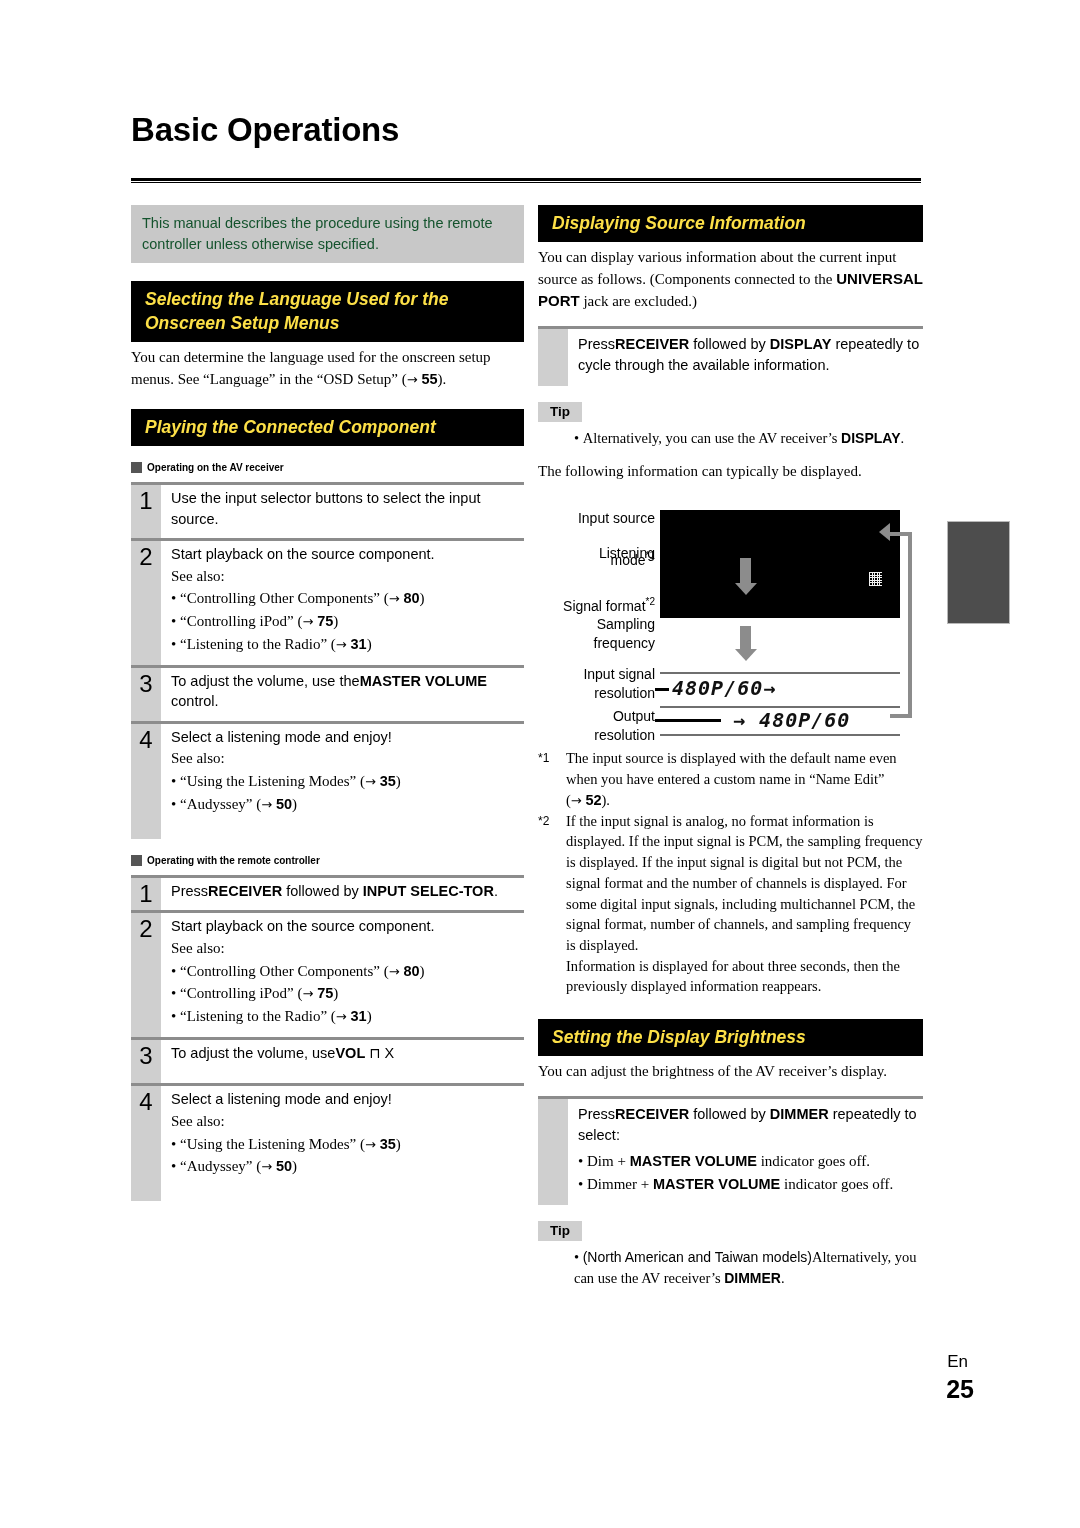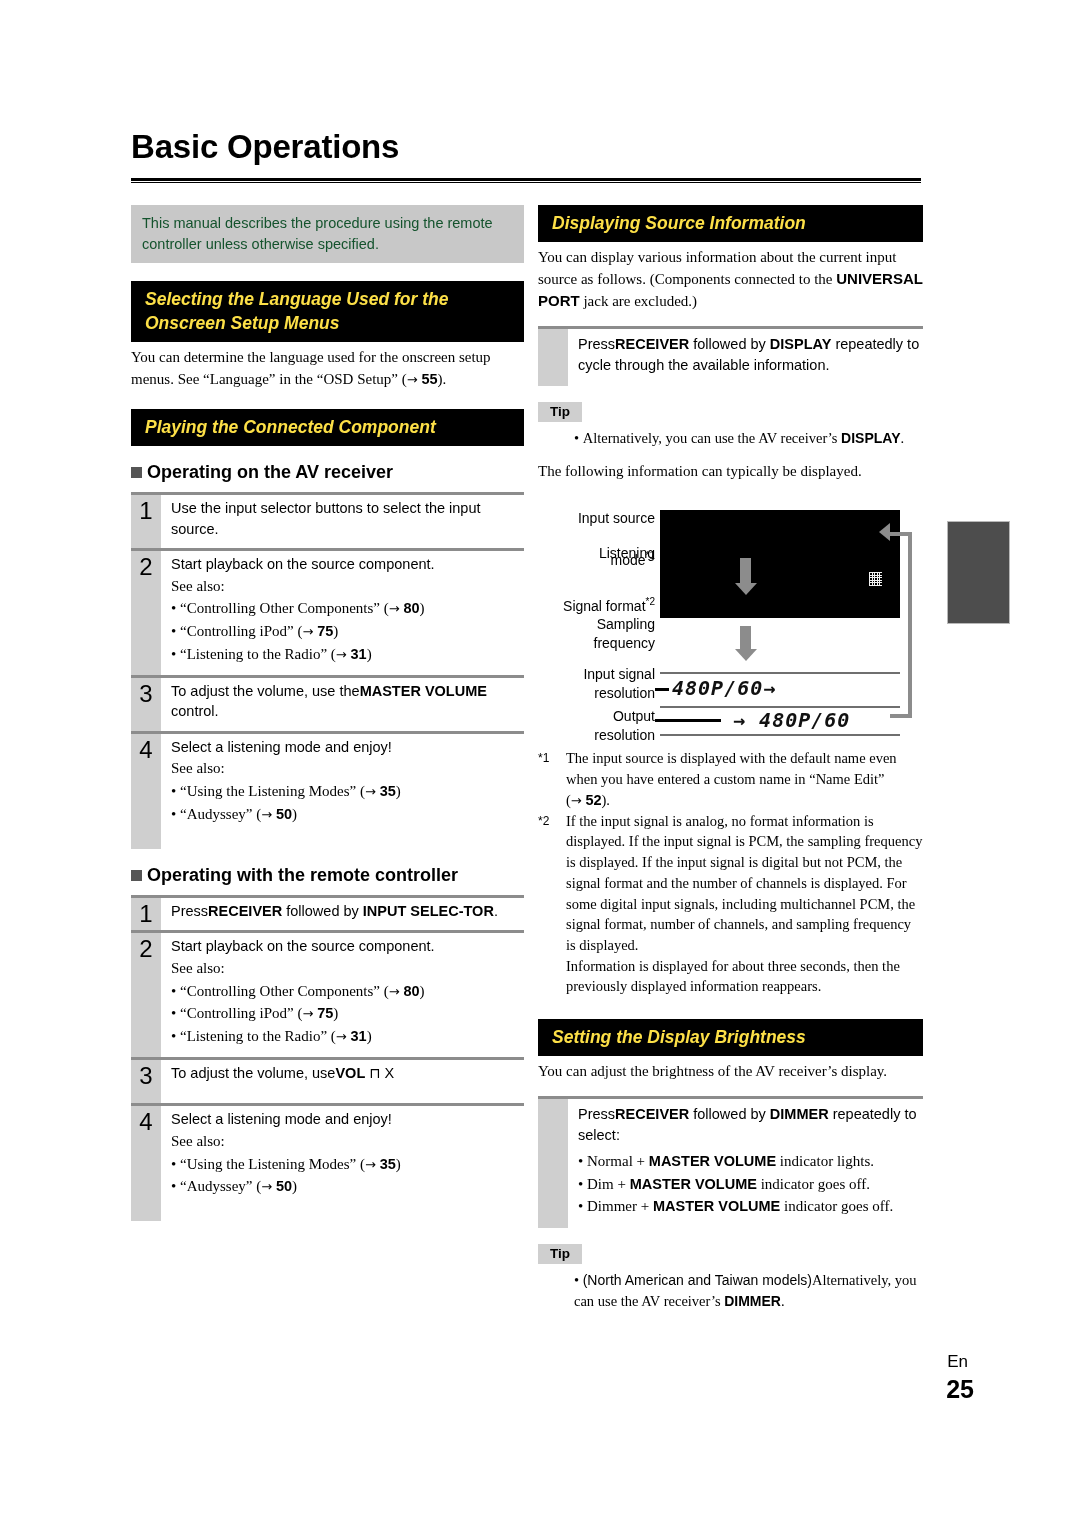--- a/index.html
+++ b/index.html
@@ -17,21 +17,21 @@
   }
   .page {
     position: absolute;
     inset: 0;
   }
 
   
   .page-title {
     position: absolute;
     left: 131px;
-    top: 128px;
+    top: 111px;
     font-family: "Liberation Sans", sans-serif;
     font-weight: bold;
     font-size: 33px;
     letter-spacing: -0.2px;
     color: #000;
   }
   .title-rule {
     position: absolute;
     left: 131px;
     top: 178px;
@@ -81,21 +81,21 @@
   .body-text {
     font-family: "Liberation Serif", serif;
     font-size: 15px;
     line-height: 1.47;
     margin-top: 4px;
     text-align: left;
   }
   .sub-head {
     font-family: "Liberation Sans", sans-serif;
     font-weight: bold;
-    font-size: 18px;
+    font-size: 10px;
     margin-top: 16px;
     display: flex;
     align-items: center;
     gap: 5px;
   }
   .sq-bullet {
     display: inline-block;
     width: 11px;
     height: 11px;
     background: #555;
@@ -599,21 +599,20 @@
     <div class="body-text">You can adjust the brightness of the AV receiver’s display.</div>
 
     <div class="instr">
       <div class="instr-rail"></div>
       <div class="instr-body">
         <span>Press</span><b>RECEIVER</b>
         <span>followed by</span>
         <b>DIMMER</b>
         <span>repeatedly to select:</span>
         <ul class="serif-list">
-          <li><span>Normal + </span><b>MASTER VOLUME</b><span> indicator lights.</span></li>
           <li><span>Dim + </span><b>MASTER VOLUME</b><span> indicator goes off.</span></li>
           <li><span>Dimmer + </span><b>MASTER VOLUME</b><span> indicator goes off.</span></li>
         </ul>
       </div>
     </div>
 
     <div class="tip-label">Tip</div>
     <div class="tip-body">
       •&nbsp;<span class="sans">(North American and Taiwan models)</span><span>Alternatively, you can use the AV receiver’s</span>
       <b>DIMMER</b><span>.</span>

